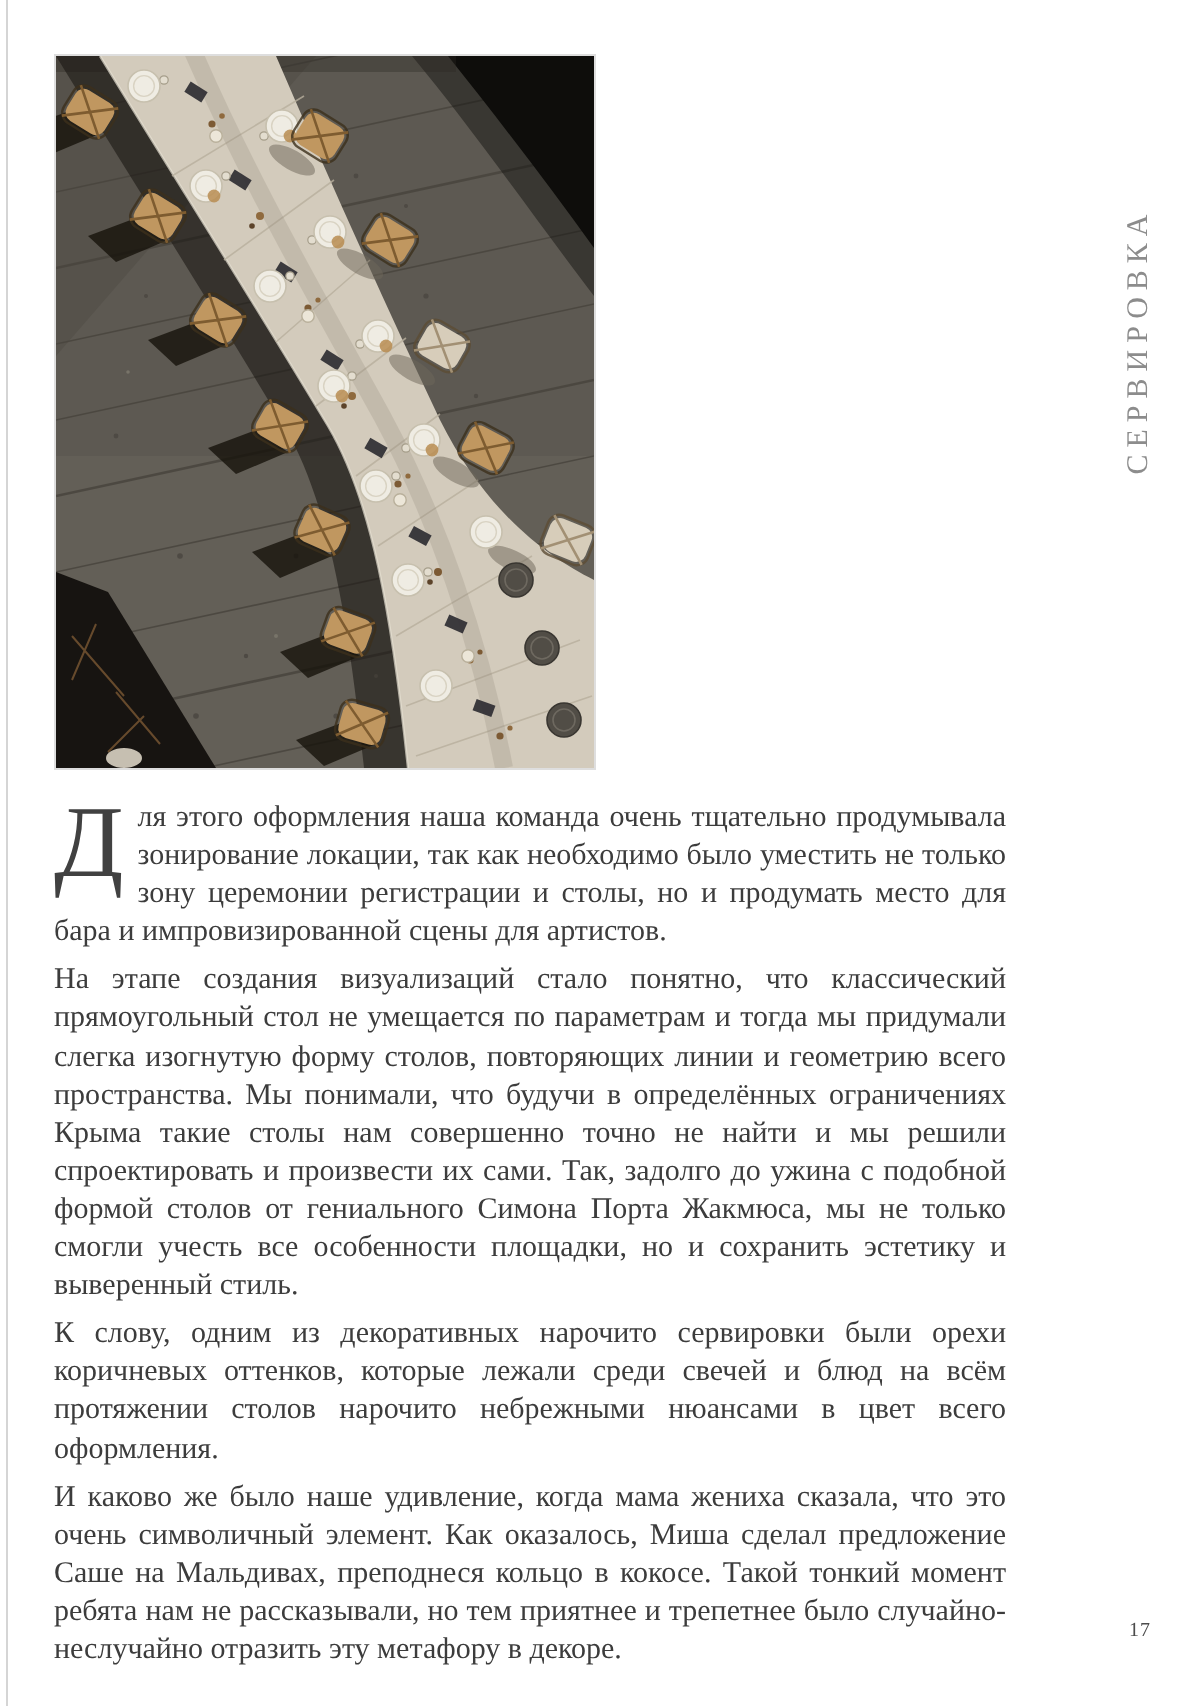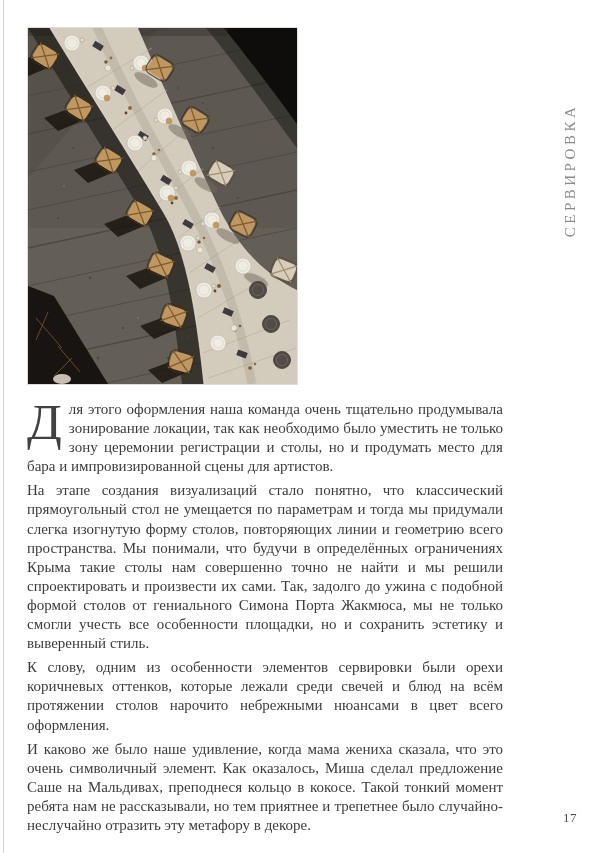--- a/index.html
+++ b/index.html
@@ -25,21 +25,21 @@
     font-size:15px;line-height:19.1px;color:#3c3c3c;
     text-align:justify;
   }
   .article p{margin:0 0 5px 0;}
   .dropcap{
     float:left;font-size:51px;line-height:39px;height:38px;
     padding:3px 7px 0 0;color:#414141;
   }
   .page-number{
     position:absolute;left:560px;top:810px;width:20px;text-align:center;
-    font-size:13px;letter-spacing:.5px;color:#4c4c4c;
+    font-size:10px;letter-spacing:.5px;color:#4c4c4c;
   }
 </style>
 </head>
 <body>
 
 <div class="page">
 
   <div class="page-edge"></div>
 
   <figure class="photo" style="margin:0">
@@ -246,19 +246,19 @@
     </svg>
   </figure>
 
   <div class="vertical-title">СЕРВИРОВКА</div>
 
   <main class="article">
     <p>
       <span class="dropcap">Д</span><span>ля этого оформления наша команда очень тщательно про­думывала зонирование локации, так как необходимо было уместить не только зону церемонии регистрации и столы, но и про­думать место для бара и импровизированной сцены для артистов.</span>
     </p>
     <p>На этапе создания визуализаций стало понятно, что классический прямоугольный стол не умещается по параметрам и тогда мы придумали слегка изогнутую форму столов, повторяющих линии и геометрию всего пространства. Мы понимали, что будучи в опре­делённых ограничениях Крыма такие столы нам совершенно точно не найти и мы решили спроектировать и произвести их сами. Так, за­долго до ужина с подобной формой столов от гениального Симона Порта Жакмюса, мы не только смогли учесть все особенности пло­щадки, но и сохранить эстетику и выверенный стиль.</p>
-    <p>К слову, одним из особенности элементов сервировки были орехи коричневых оттенков, которые лежали среди свечей и блюд на всём протяжении столов нарочито небрежными нюансами в цвет всего оформления.</p>
+    <p>К слову, одним из декоративных нарочито сервировки были орехи коричневых оттенков, которые лежали среди свечей и блюд на всём протяжении столов нарочито небрежными нюансами в цвет всего оформления.</p>
     <p>И каково же было наше удивление, когда мама жениха сказала, что это очень символичный элемент. Как оказалось, Миша сделал предложе­ние Саше на Мальдивах, преподнеся кольцо в кокосе. Такой тонкий момент ребята нам не рассказывали, но тем приятнее и трепетнее было случайно-неслучайно отразить эту метафору в декоре.</p>
   </main>
 
   <div class="page-number">17</div>
 
 </div>
 
 </body></html>

